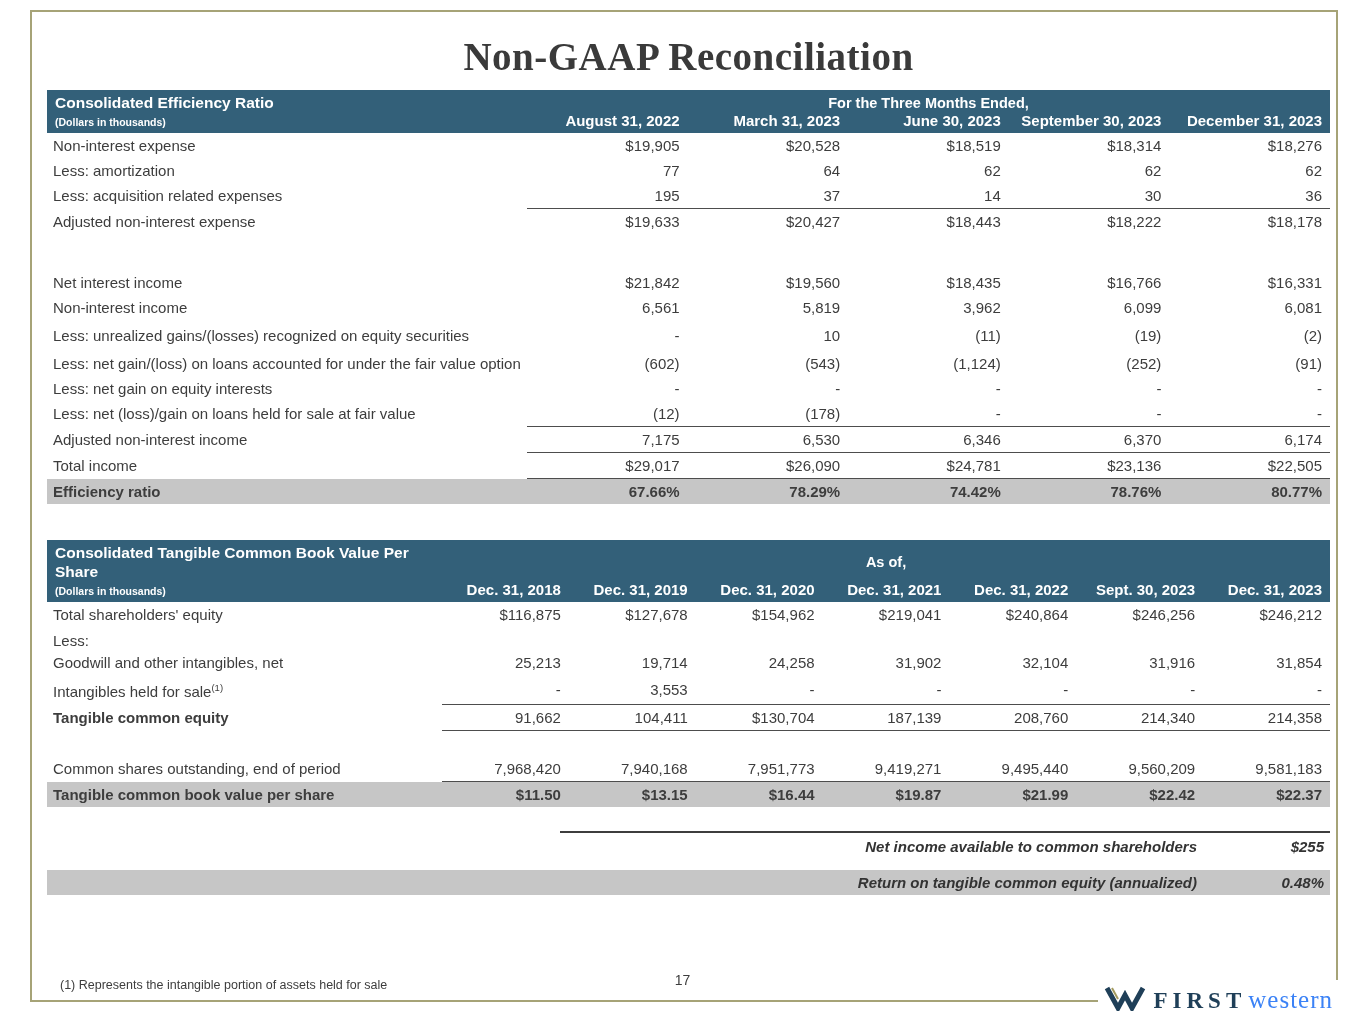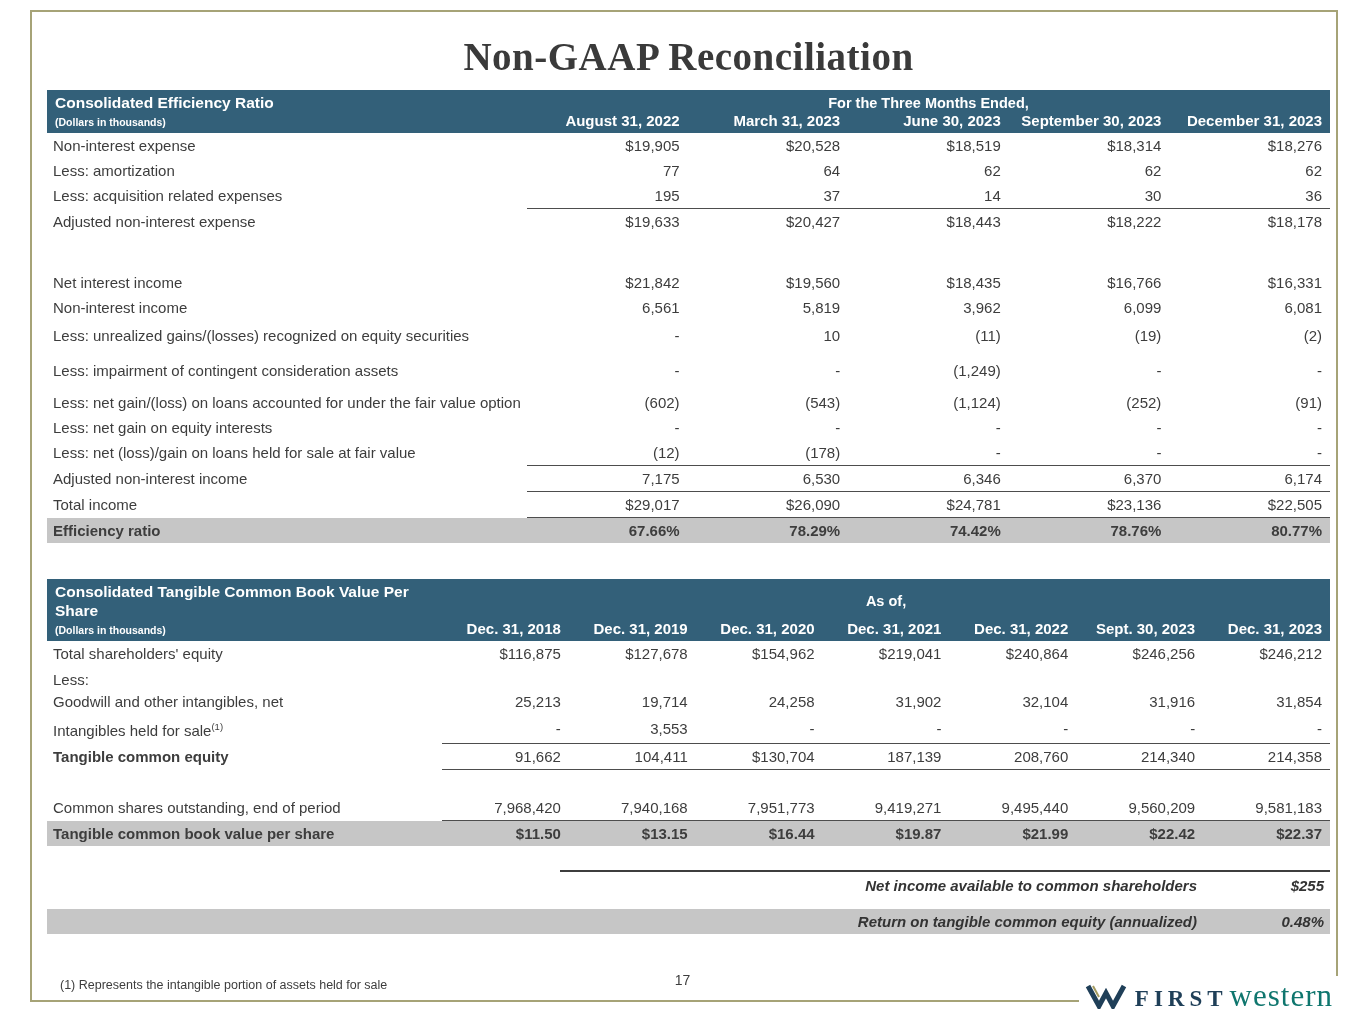--- a/index.html
+++ b/index.html
@@ -46,21 +46,21 @@
   .s-label { flex:1; text-align:right; }
   .s-value { width:133px; text-align:right; padding-right:6px; }
   .footnote { position:absolute; left:60px; bottom:32px; font-size:12.5px; color:#3d3d3d; }
   .page-number { position:absolute; left:0; right:0; bottom:36px; text-align:center; font-size:14px; color:#3d3d3d; }
   .logo {
     position:absolute; right:26px; bottom:8px; background:#ffffff;
     padding:2px 6px; display:flex; align-items:baseline; gap:8px;
   }
   .logo-mark { position:relative; top:3px; }
   .logo-first { font-family:"Liberation Serif", serif; font-weight:bold; font-size:23px; letter-spacing:5px; color:#1f3f58; }
-  .logo-western { font-family:"Liberation Serif", serif; font-size:31px; letter-spacing:1px; color:#0f766e; margin-left:-6px; }
+  .logo-western { font-family:"Liberation Serif", serif; font-size:25px; letter-spacing:1px; color:#3b82f6; margin-left:-6px; }
 </style>
 </head>
 <body>
 
 <div class="frame"></div>
 
 <div class="content">
 
   <div class="page-title">Non-GAAP Reconciliation</div>
 
@@ -135,28 +135,20 @@
         <td class="num">6,099</td>
         <td class="num">6,081</td>
       </tr>
       <tr class="roomy">
         <td class="lbl">Less: unrealized gains/(losses) recognized on equity securities</td>
         <td class="num">-</td>
         <td class="num">10</td>
         <td class="num">(11)</td>
         <td class="num">(19)</td>
         <td class="num">(2)</td>
-      </tr>
-      <tr class="tall">
-        <td class="lbl">Less: impairment of contingent consideration assets</td>
-        <td class="num">-</td>
-        <td class="num">-</td>
-        <td class="num">(1,249)</td>
-        <td class="num">-</td>
-        <td class="num">-</td>
       </tr>
       <tr>
         <td class="lbl">Less: net gain/(loss) on loans accounted for under the fair value option</td>
         <td class="num">(602)</td>
         <td class="num">(543)</td>
         <td class="num">(1,124)</td>
         <td class="num">(252)</td>
         <td class="num">(91)</td>
       </tr>
       <tr>

